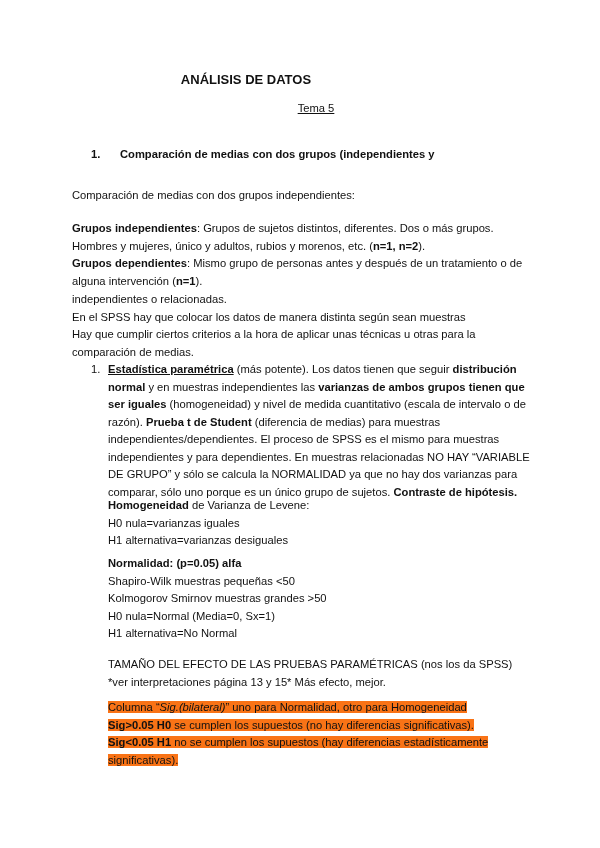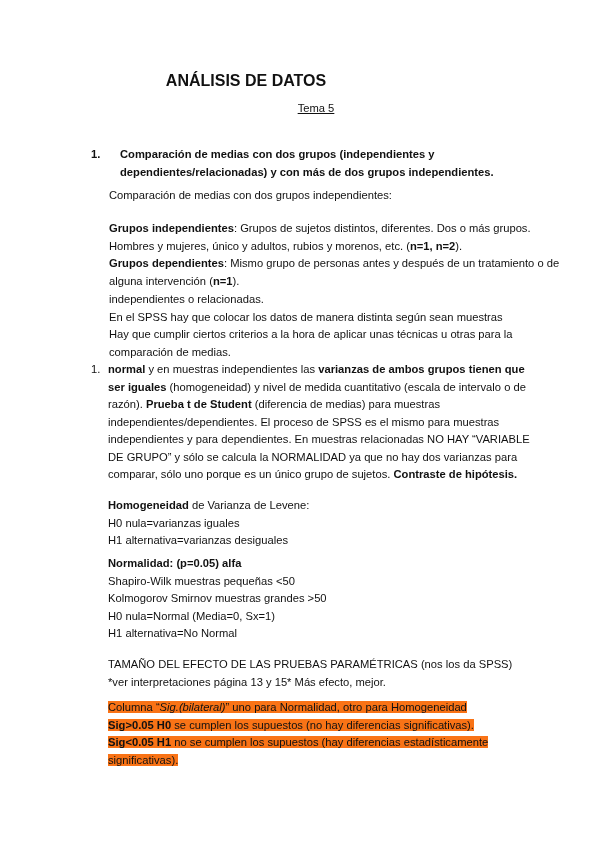--- a/index.html
+++ b/index.html
@@ -1,25 +1,25 @@
 <!DOCTYPE html>
 <html><head>
   <meta charset="utf-8">
   <style>
     html, body { margin: 0; padding: 0; background: #ffffff; }
     body { width: 600px; height: 848px; position: relative; overflow: hidden;
       font-family: "Liberation Sans", sans-serif; color: #111; font-size: 11.2px; }
     .page { position: absolute; left: 0; top: 0; width: 600px; height: 848px; }
-    .title { position: absolute; left: 0; width: 492px; top: 72px; text-align: center; font-weight: bold; font-size: 16px; }
+    .title { position: absolute; left: 0; width: 492px; top: 72px; text-align: center; font-weight: bold; font-size: 13px; }
     .subtitle { position: absolute; left: 0; width: 600px; top: 102px; text-align: center; text-decoration: underline; padding-left: 16px; }
     .blk { position: absolute; line-height: 17.5px; }
     .sec-head { left: 91px; top: 146px; width: 440px; font-weight: bold; }
     .sec-head .num { position: absolute; left: 0; }
     .sec-head .txt { display: block; margin-left: 29px; }
-    .p { left: 72px; width: 470px; margin-left: 37px; }
+    .p { left: 72px; width: 470px; }
     .item { left: 91px; top: 361px; width: 440px; }
     .item .num { position: absolute; left: 0; }
     .item .txt { display: block; margin-left: 17px; }
     .sub { left: 108px; width: 430px; }
     b { font-weight: bold; }
     u { text-decoration: underline; }
     .hl { background: #f97316; }
     .line { display: block; white-space: nowrap; }
   </style>
 </head>
@@ -27,21 +27,20 @@
 
 <div class="page">
 
   <div class="title">ANÁLISIS DE DATOS</div>
   <div class="subtitle">Tema 5</div>
 
   <div class="blk sec-head">
     <span class="num">1.</span>
     <span class="txt">
       <span class="line">Comparación de medias con dos grupos (independientes y</span>
-      <span class="line">dependientes/relacionadas) y con más de dos grupos independientes.</span>
     </span>
   </div>
 
   <div class="blk p" style="top:187px;">Comparación de medias con dos grupos independientes:</div>
 
   <div class="blk p" style="top:220px;">
     <span class="line"><b>Grupos independientes</b><span>: Grupos de sujetos distintos, diferentes. Dos o más grupos.</span></span>
     <span class="line"><span>Hombres y mujeres, único y adultos, rubios y morenos, etc. (</span><b>n=1, n=2</b><span>).</span></span>
     <span class="line"><b>Grupos dependientes</b><span>: Mismo grupo de personas antes y después de un tratamiento o de</span></span>
     <span class="line"><span>alguna intervención (</span><b>n=1</b><span>).</span></span>
@@ -50,20 +49,21 @@
   <div class="blk p" style="top:291px;">
     <span class="line">independientes o relacionadas.</span>
     <span class="line">En el SPSS hay que colocar los datos de manera distinta según sean muestras</span>
     <span class="line">Hay que cumplir ciertos criterios a la hora de aplicar unas técnicas u otras para la</span>
     <span class="line">comparación de medias.</span>
   </div>
 
   <div class="blk item">
     <span class="num">1.</span>
     <span class="txt">
+      <span class="line"><b><u>Estadística paramétrica</u></b><span> (más potente). Los datos tienen que seguir </span><b>distribución</b></span>
       <span class="line"><b>normal</b><span> y en muestras independientes las </span><b>varianzas de ambos grupos tienen que</b></span>
       <span class="line"><b>ser iguales</b><span> (homogeneidad) y nivel de medida cuantitativo (escala de intervalo o de</span></span>
       <span class="line"><span>razón). </span><b>Prueba t de Student</b><span> (diferencia de medias) para muestras</span></span>
       <span class="line">independientes/dependientes. El proceso de SPSS es el mismo para muestras</span>
       <span class="line">independientes y para dependientes. En muestras relacionadas NO HAY “VARIABLE</span>
       <span class="line">DE GRUPO” y sólo se calcula la NORMALIDAD ya que no hay dos varianzas para</span>
       <span class="line"><span>comparar, sólo uno porque es un único grupo de sujetos. </span><b>Contraste de hipótesis.</b></span>
     </span>
   </div>
 

